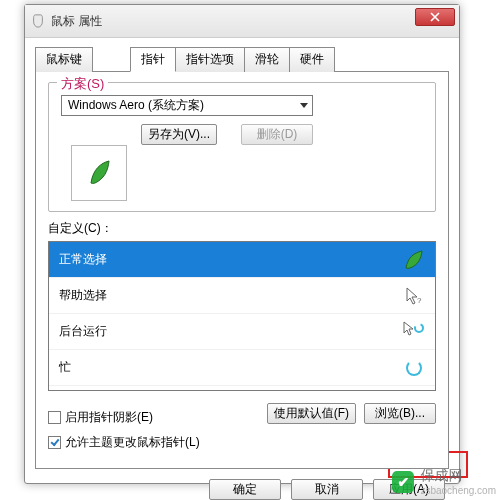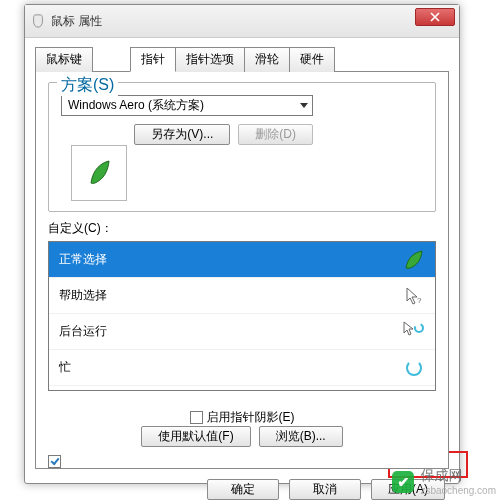--- a/index.html
+++ b/index.html
@@ -28,55 +28,55 @@
     font-size: 12px; padding: 3px 10px; border: 1px solid #8a8a8a;
     background: linear-gradient(#fdfdfd,#e8e8e8); margin-right: -1px;
     border-bottom: none; position: relative; top: 1px;
   }
   .tab.active { background: #fff; border-bottom: 1px solid #fff; z-index: 3; margin-left: 38px; }
   .tabpanel {
     border: 1px solid #8a8a8a; background: #fff; padding: 10px 12px 12px 12px;
     position: relative; z-index: 1; height: 398px;
   }
   .group { border: 1px solid #b7b7b7; border-radius: 2px; padding: 10px 10px 10px 12px; position: relative; margin-bottom: 8px; }
-  .group .legend { position: absolute; top: -8px; left: 8px; background: #fff; padding: 0 4px; font-size: 16px; color: #0369a1; }
+  .group .legend { position: absolute; top: -8px; left: 8px; background: #fff; padding: 0 4px; font-size: 13px; color: #be185d; }
   .scheme-row { display: flex; align-items: flex-start; flex-direction: column; }
   .scheme-left { flex: 1; }
   .combo {
     width: 252px; height: 21px; border: 1px solid #7a7a7a; background: #fff;
     display: flex; align-items: center; justify-content: space-between; padding: 0 4px 0 6px;
     font-size: 12px; margin-top: 2px;
   }
   .combo .arrow { width: 0; height: 0; border-left: 4px solid transparent; border-right: 4px solid transparent; border-top: 5px solid #333; }
   .btnrow { display: flex; gap: 8px; margin-top: 8px; justify-content: flex-end; width: 252px;}
   .btn {
     min-width: 72px; height: 21px; font-size: 12px; border: 1px solid #8a8a8a;
     background: linear-gradient(#fdfdfd,#e3e3e3); border-radius: 2px; display: flex; align-items: center; justify-content: center;
-    padding: 0 16px;
-  }
-  .btn.disabled { color: #9a9a9a; border-color: #bcbcbc; }
+    padding: 0 6px;
+  }
+  .btn.disabled { color: #9a9a9a; border-color: #bcbcbc; margin-left: 16px; }
   .preview {
     width: 56px; height: 56px; border: 1px solid #b7b7b7; background: #fff;
     display: flex; align-items: center; justify-content: center; margin-left: 10px;
   }
   .leaf { width: 24px; height: 28px; }
   .section-label { font-size: 12px; margin: 6px 0 4px 0; }
   .listbox {
     border: 1px solid #7a7a7a; height: 150px; overflow: hidden; background: #fff;
   }
   .listitem {
     display: flex; align-items: center; justify-content: space-between;
     padding: 12px 10px; height: 36px; font-size: 12px; border-bottom: 1px solid #f0f0f0;
   }
   .listitem.selected { background: #1a7fd6; color: #fff; }
   .listitem .icon { width: 22px; height: 22px; display: flex; align-items: center; justify-content: center; }
   .cursor-arrow svg { width: 16px; height: 18px; }
   .busy-ring { width: 16px; height: 16px; border: 2px solid #3dbadc; border-top-color: transparent; border-radius: 50%; }
   .checkrow { display: flex; align-items: center; font-size: 12px; margin-top: 8px; gap: 4px; }
-  .checkgrid { display: flex; justify-content: space-between; align-items: center; margin-top: 10px; flex-direction: column; }
+  .checkgrid { display: flex; justify-content: space-between; align-items: center; margin-top: 10px; }
   .checkbox { width: 13px; height: 13px; border: 1px solid #7a7a7a; background: #fff; display: inline-flex; align-items: center; justify-content: center; }
   .checkbox.checked::after { content: ""; width: 6px; height: 3px; border-left: 2px solid #2a7abf; border-bottom: 2px solid #2a7abf; transform: rotate(-50deg); margin-top:-2px; }
   .bottom-btns { display: flex; justify-content: flex-end; gap: 10px; margin-top: 10px; padding-right: 4px;}
   .highlight-apply { position: absolute; border: 2px solid #e02020; width: 80px; height: 27px; right: 32px; top: 451px; pointer-events: none; }
   .watermark {
     position: absolute; right: 4px; bottom: 4px; display: flex; align-items: center;
     font-size: 14px; color: #666; gap: 6px; opacity: .9;
   }
   .watermark .logo {
     width: 22px; height: 22px; background: #18b03a; border-radius: 5px;
@@ -179,20 +179,21 @@
           <span class="checkbox"></span>
           <span>启用指针阴影(E)</span>
         </div>
         <div style="display:flex; gap:8px;">
           <div class="btn">使用默认值(F)</div>
           <div class="btn">浏览(B)...</div>
         </div>
       </div>
       <div class="checkrow">
         <span class="checkbox checked"></span>
+        <span>允许主题更改鼠标指针(L)</span>
       </div>
 
     </div>
 
     <div class="bottom-btns">
       <div class="btn">确定</div>
       <div class="btn">取消</div>
       <div class="btn">应用(A)</div>
     </div>
   </div>

